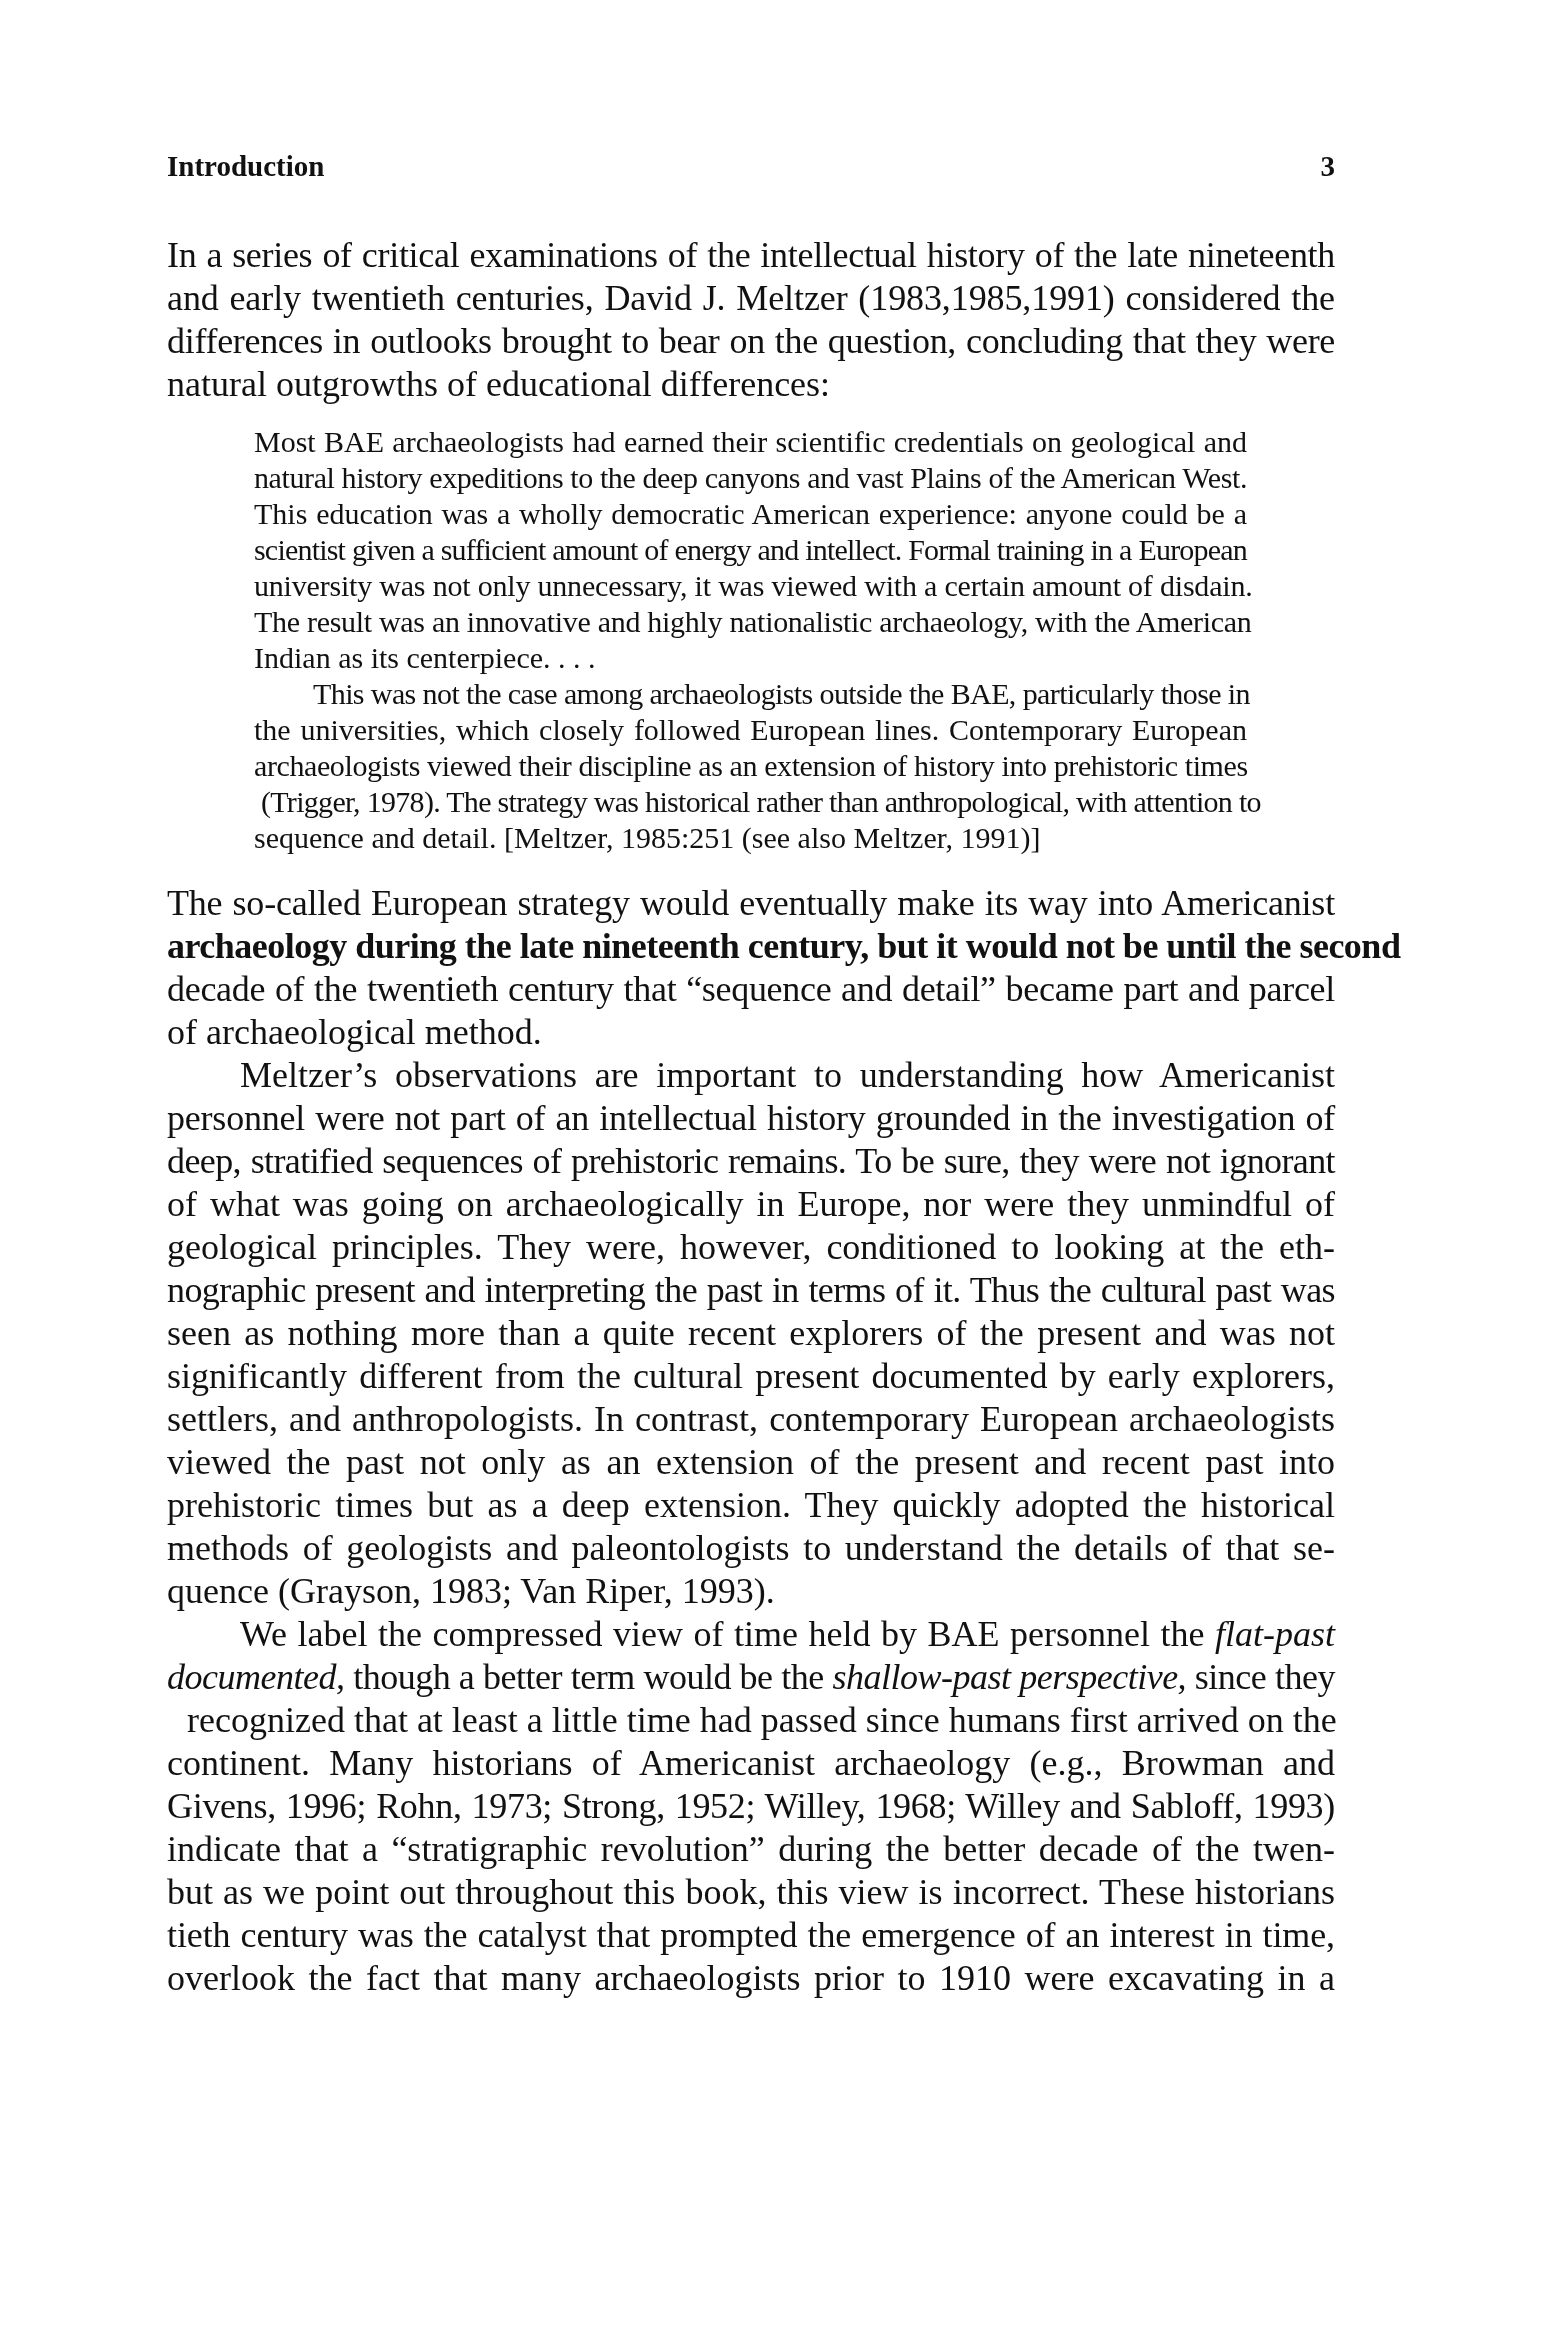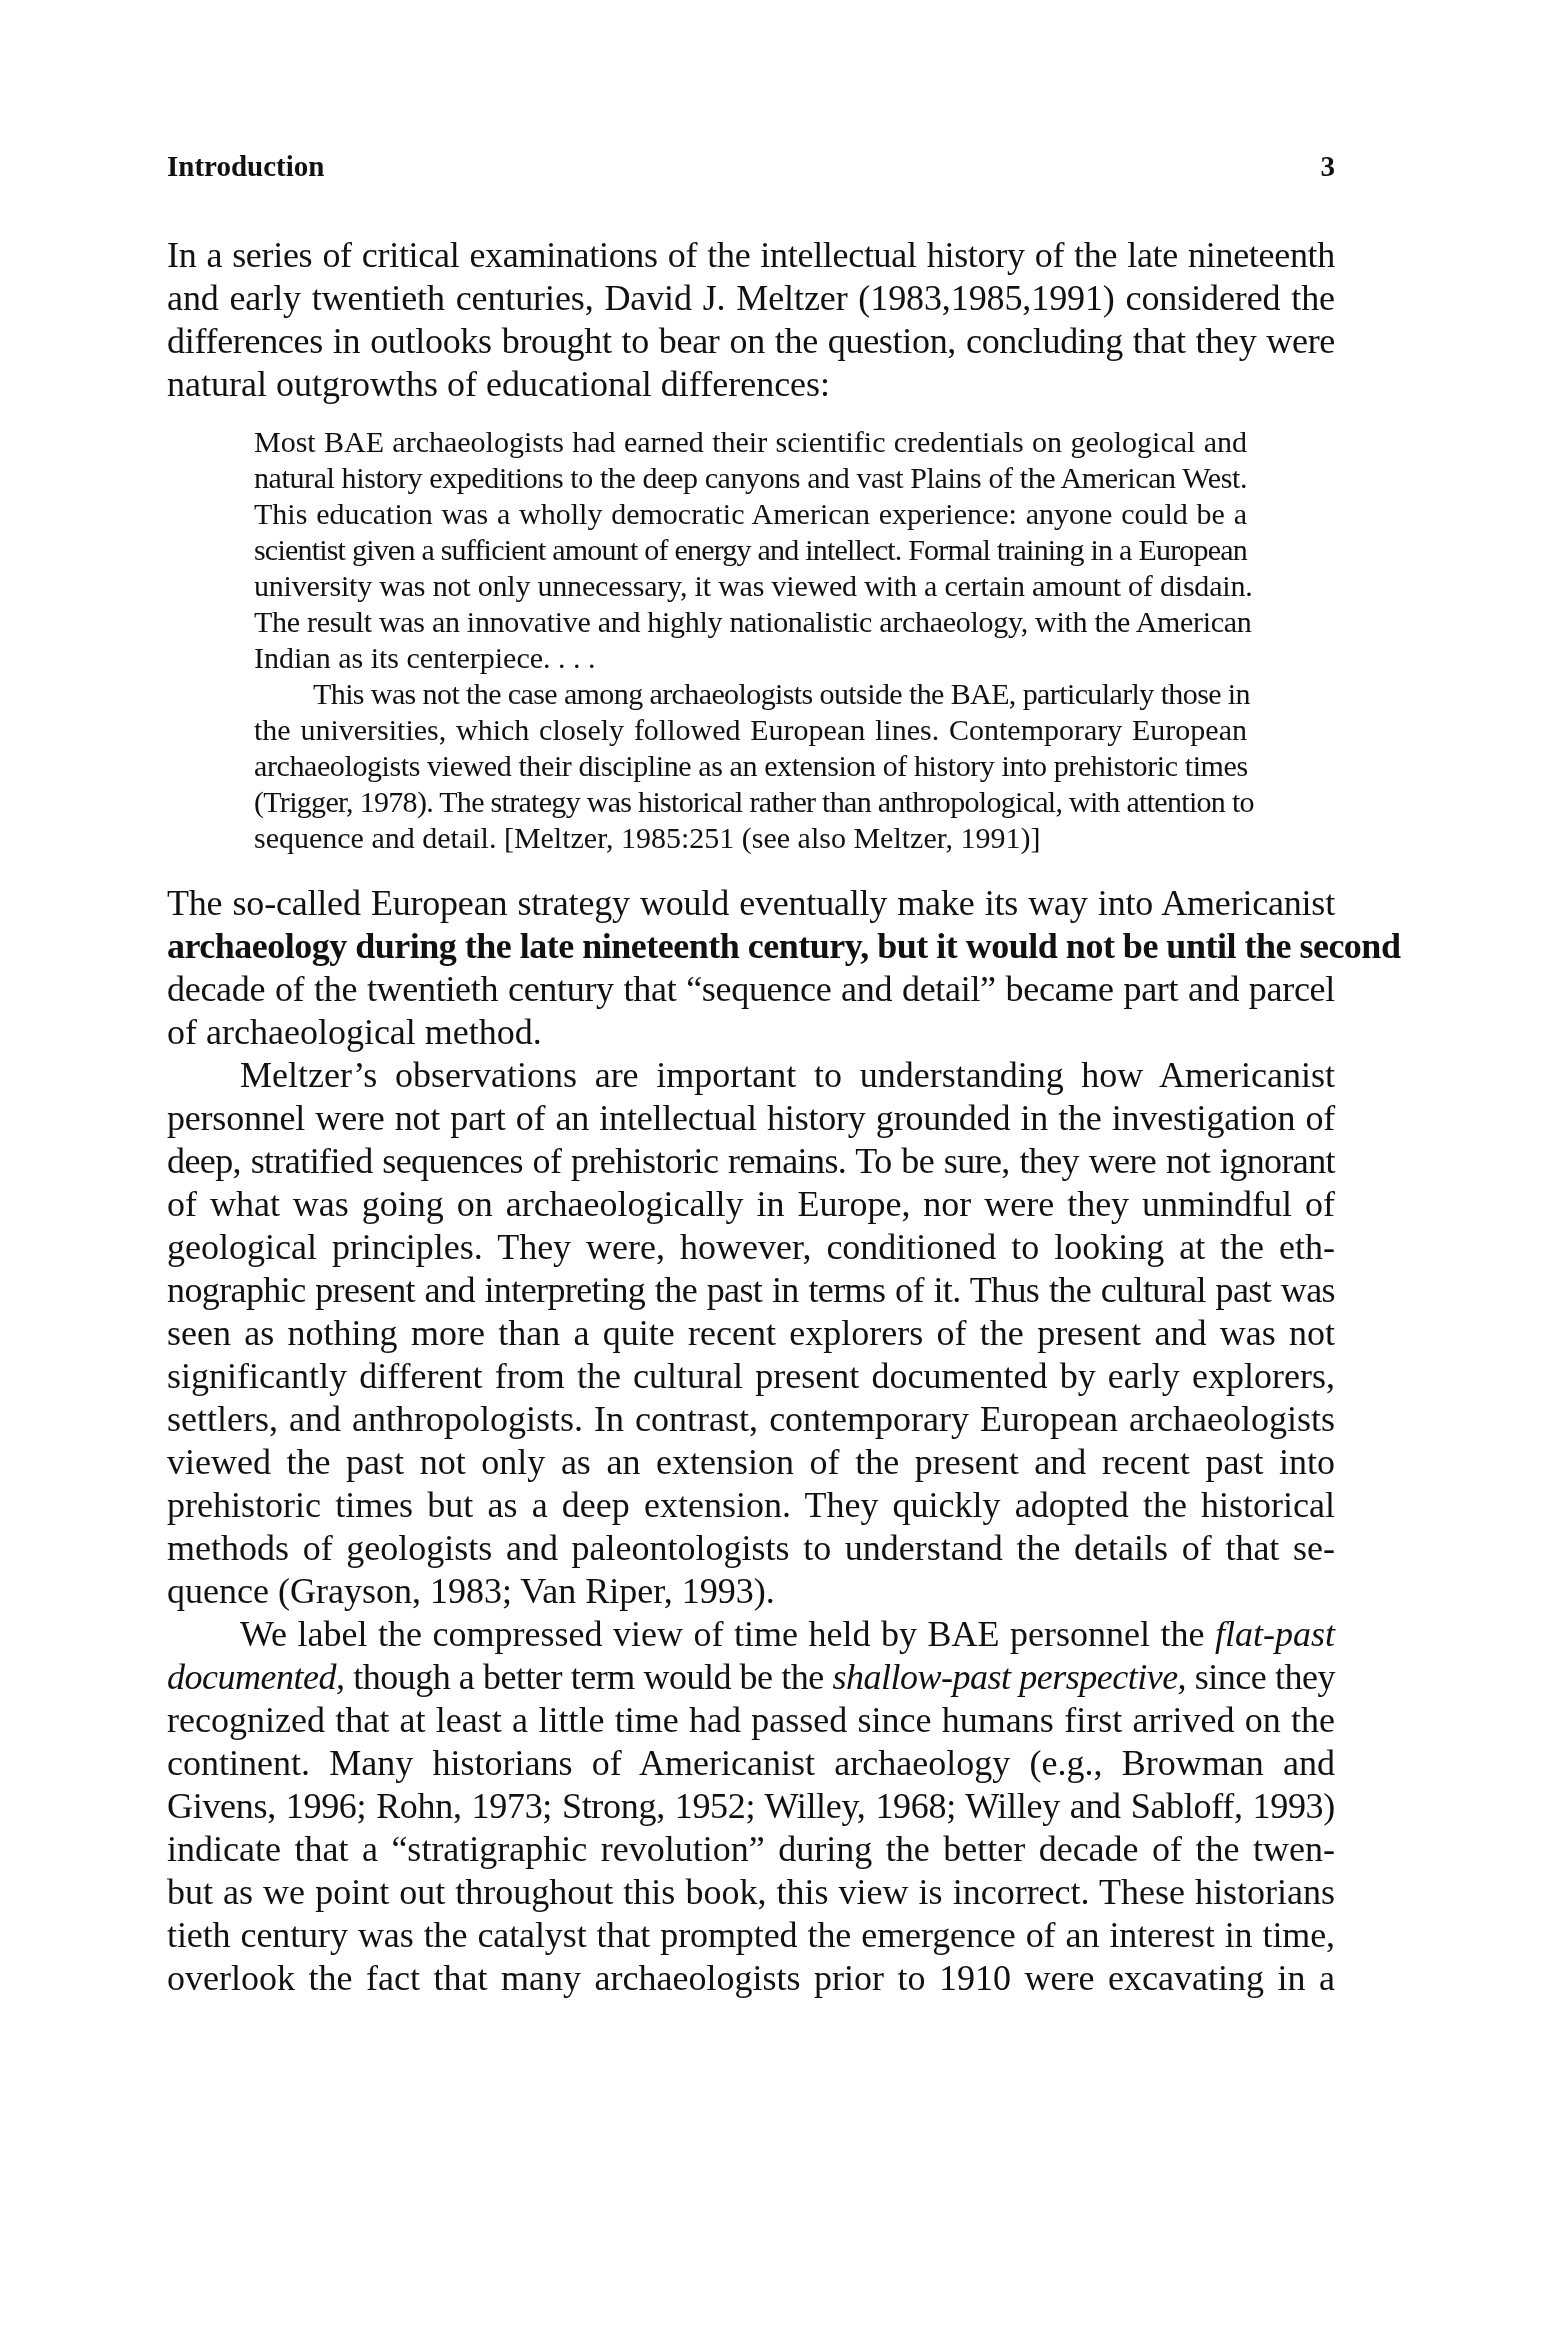--- a/index.html
+++ b/index.html
@@ -45,21 +45,21 @@
       <span class="line" style="white-space: nowrap;">This education was a wholly democratic American experience: anyone could be a</span>
       <span class="line" style="white-space: nowrap; letter-spacing: -0.8px;">scientist given a sufficient amount of energy and intellect. Formal training in a European</span>
       <span class="line" style="white-space: nowrap; letter-spacing: -0.2px;">university was not only unnecessary, it was viewed with a certain amount of disdain.</span>
       <span class="line" style="white-space: nowrap; letter-spacing: -0.3px;">The result was an innovative and highly nationalistic archaeology, with the American</span>
       <span class="line last">Indian as its centerpiece. . . .</span>
     </div>
     <div>
       <span class="line indent-quote" style="white-space: nowrap; letter-spacing: -0.6px;">This was not the case among archaeologists outside the BAE, particularly those in</span>
       <span class="line" style="white-space: nowrap;">the universities, which closely followed European lines. Contemporary European</span>
       <span class="line" style="white-space: nowrap; letter-spacing: -0.4px;">archaeologists viewed their discipline as an extension of history into prehistoric times</span>
-      <span class="line" style="white-space: nowrap; letter-spacing: -0.7px;">(Trigger, 1978). The strategy was historical rather than anthropological, with attention to</span>
+      <span class="line" style="white-space: nowrap; letter-spacing: -0.7px; margin-left: 7px;">(Trigger, 1978). The strategy was historical rather than anthropological, with attention to</span>
       <span class="line last">sequence and detail. [Meltzer, 1985:251 (see also Meltzer, 1991)]</span>
     </div>
   </div>
 
   <div class="block body-text" style="top:874px;">
     <div>
       <span class="line" style="white-space: nowrap; letter-spacing: -0.2px;">The so-called European strategy would eventually make its way into Americanist</span>
       <span class="line" style="white-space: nowrap; letter-spacing: -0.5px; font-weight: bold;">archaeology during the late nineteenth century, but it would not be until the second</span>
       <span class="line" style="white-space: nowrap; letter-spacing: -0.3px;">decade of the twentieth century that “sequence and detail” became part and parcel</span>
       <span class="line last">of archaeological method.</span>
@@ -75,21 +75,21 @@
       <span class="line" style="white-space: nowrap;">significantly different from the cultural present documented by early explorers,</span>
       <span class="line" style="white-space: nowrap;">settlers, and anthropologists. In contrast, contemporary European archaeologists</span>
       <span class="line" style="white-space: nowrap;">viewed the past not only as an extension of the present and recent past into</span>
       <span class="line" style="white-space: nowrap;">prehistoric times but as a deep extension. They quickly adopted the historical</span>
       <span class="line" style="white-space: nowrap;">methods of geologists and paleontologists to understand the details of that se-</span>
       <span class="line last">quence (Grayson, 1983; Van Riper, 1993).</span>
     </div>
     <div>
       <span class="line indent-body" style="white-space: nowrap;"><span>We label the compressed view of time held by BAE personnel the </span><em>flat-past</em></span>
       <span class="line" style="white-space: nowrap; letter-spacing: -0.5px;"><em>documented,</em><span> though a better term would be the </span><em>shallow-past perspective,</em><span> since they</span></span>
-      <span class="line" style="white-space: nowrap;">recognized that at least a little time had passed since humans first arrived on the</span>
+      <span class="line" style="white-space: nowrap; margin-left: 20px;">recognized that at least a little time had passed since humans first arrived on the</span>
       <span class="line" style="white-space: nowrap;">continent. Many historians of Americanist archaeology (e.g., Browman and</span>
       <span class="line" style="white-space: nowrap; letter-spacing: -0.3px;">Givens, 1996; Rohn, 1973; Strong, 1952; Willey, 1968; Willey and Sabloff, 1993)</span>
       <span class="line" style="white-space: nowrap;">indicate that a “stratigraphic revolution” during the better decade of the twen-</span>
       <span class="line" style="white-space: nowrap;">but as we point out throughout this book, this view is incorrect. These historians</span>
       <span class="line" style="white-space: nowrap; letter-spacing: -0.1px;">tieth century was the catalyst that prompted the emergence of an interest in time,</span>
       <span class="line" style="white-space: nowrap;">overlook the fact that many archaeologists prior to 1910 were excavating in a</span>
     </div>
   </div>
 
 </div>

